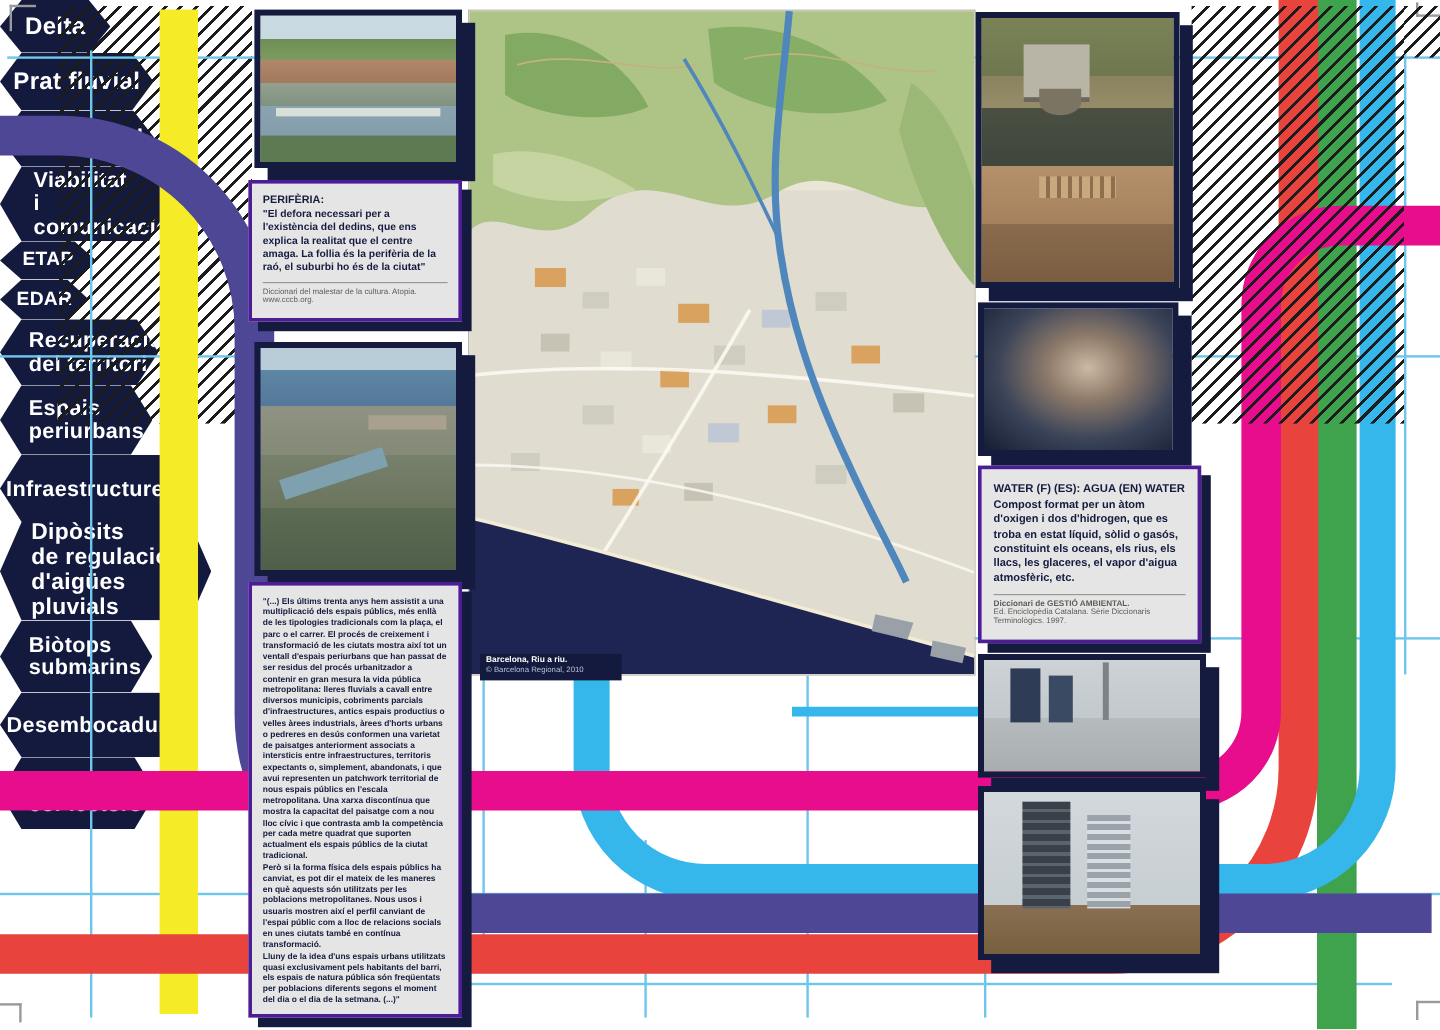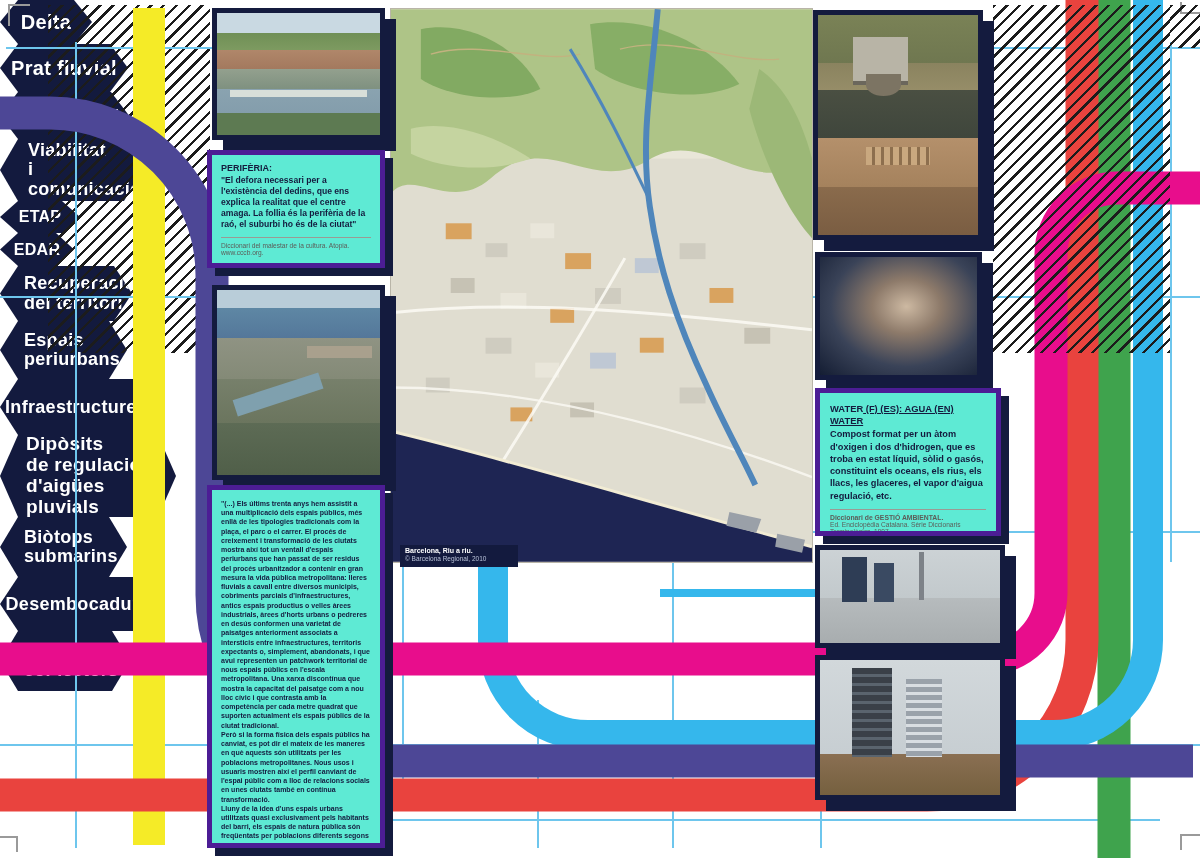--- a/index.html
+++ b/index.html
@@ -19,21 +19,21 @@
   
   #map{left:390px;top:8px;width:423px;height:555px;z-index:5;border:1px solid #b9b5a8;box-sizing:border-box;}
   #map-caption{left:400px;top:545px;width:118px;height:22px;z-index:6;background:#131a3e;color:#fff;
                padding:2px 5px;box-sizing:border-box;}
   #map-caption .c1{font-size:7px;font-weight:700;line-height:8px;}
   #map-caption .c2{font-size:6.5px;color:#b9c2d8;line-height:8px;}
   
   .photo{z-index:5;border:5px solid #141b3e;box-shadow:11px 11px 0 0 #141b3e;box-sizing:border-box;}
   .photo>div{position:absolute;}
   
-  .tbox{z-index:5;background:#5eead4;border:5px solid #4c1d95;box-shadow:8px 8px 0 0 #141b3e;
+  .tbox{z-index:5;background:#e5e5e5;border:3px solid #4c1d95;box-shadow:8px 8px 0 0 #141b3e;
         box-sizing:border-box;color:#141b3e;overflow:hidden;}
   .tbox .ttl{font-weight:700;}
   .tbox .divider{border-top:1px solid #9a9a94;margin:7px 0 4px 0;}
   .tbox .src{color:#5c5c58;}
   
   .hex{z-index:6;background:#131a3e;color:#fff;font-weight:700;display:flex;align-items:center;
        justify-content:center;text-align:center;letter-spacing:.3px;box-sizing:border-box;
        clip-path:polygon(0 50%,18px 0,calc(100% - 18px) 0,100% 50%,calc(100% - 18px) 100%,18px 100%);}
   .hex .lbl{white-space:pre-line;}
   .hex.left{justify-content:flex-start;text-align:left;padding-left:28px;}
@@ -176,23 +176,23 @@
   <div style="font-size:7px;line-height:1.32;font-weight:600;">Lluny de la idea d'uns espais urbans utilitzats quasi exclusivament pels habitants del barri, els espais de natura pública són freqüentats per poblacions diferents segons el moment del dia o el dia de la setmana.  (...)"</div>
   <div class="divider" style="border-top-style:dashed;"></div>
   <div style="font-size:6.8px;line-height:1.3;">
     <span style="font-weight:700;">Local, Local. La ciutat que ve.</span><span class="src"> Catàleg d'exposició.</span>
   </div>
   <div class="src" style="font-size:6.8px;">Ed. Diputació de Barcelona. pp. 28-31.Barcelona, 2010.</div>
 </div>
 
 <div class="abs tbox" style="left:815px;top:388px;width:186px;height:148px;padding:10px 10px;">
   <div style="font-size:9.4px;line-height:1.3;">
-    <span class="ttl">WATER</span><span style="font-weight:700;text-decoration:underline;"> (F) (ES): AGUA (EN) WATER</span>
-  </div>
-  <div style="font-size:9.2px;line-height:1.33;font-weight:700;margin-top:1px;">Compost format per un àtom d'oxigen i dos d'hidrogen, que es troba en estat líquid, sòlid o gasós, constituint els oceans, els rius, els llacs, les glaceres, el vapor d'aigua regulació, etc.</div>
+    <span class="ttl">WATER</span><span style="font-weight:700;"> (F) (ES): AGUA (EN) WATER</span>
+  </div>
+  <div style="font-size:9.2px;line-height:1.33;font-weight:700;margin-top:1px;">Compost format per un àtom d'oxigen i dos d'hidrogen, que es troba en estat líquid, sòlid o gasós, constituint els oceans, els rius, els llacs, les glaceres, el vapor d'aigua atmosfèric, etc.</div>
   <div class="divider"></div>
   <div class="src" style="font-size:6.8px;font-weight:700;">Diccionari de GESTIÓ AMBIENTAL.</div>
   <div class="src" style="font-size:6.6px;">Ed. Enciclopèdia Catalana. Sèrie Diccionaris Terminològics. 1997.</div>
 </div>
 
 <div class="hex" style="left:28px;top:56px;width:92px;height:44px;font-size:20px;">
   <span class="lbl">Delta</span>
   </div>
 <div class="hex" style="left:28px;top:182px;width:128px;height:48px;font-size:20px;">
   <span class="lbl">Prat fluvial</span>

